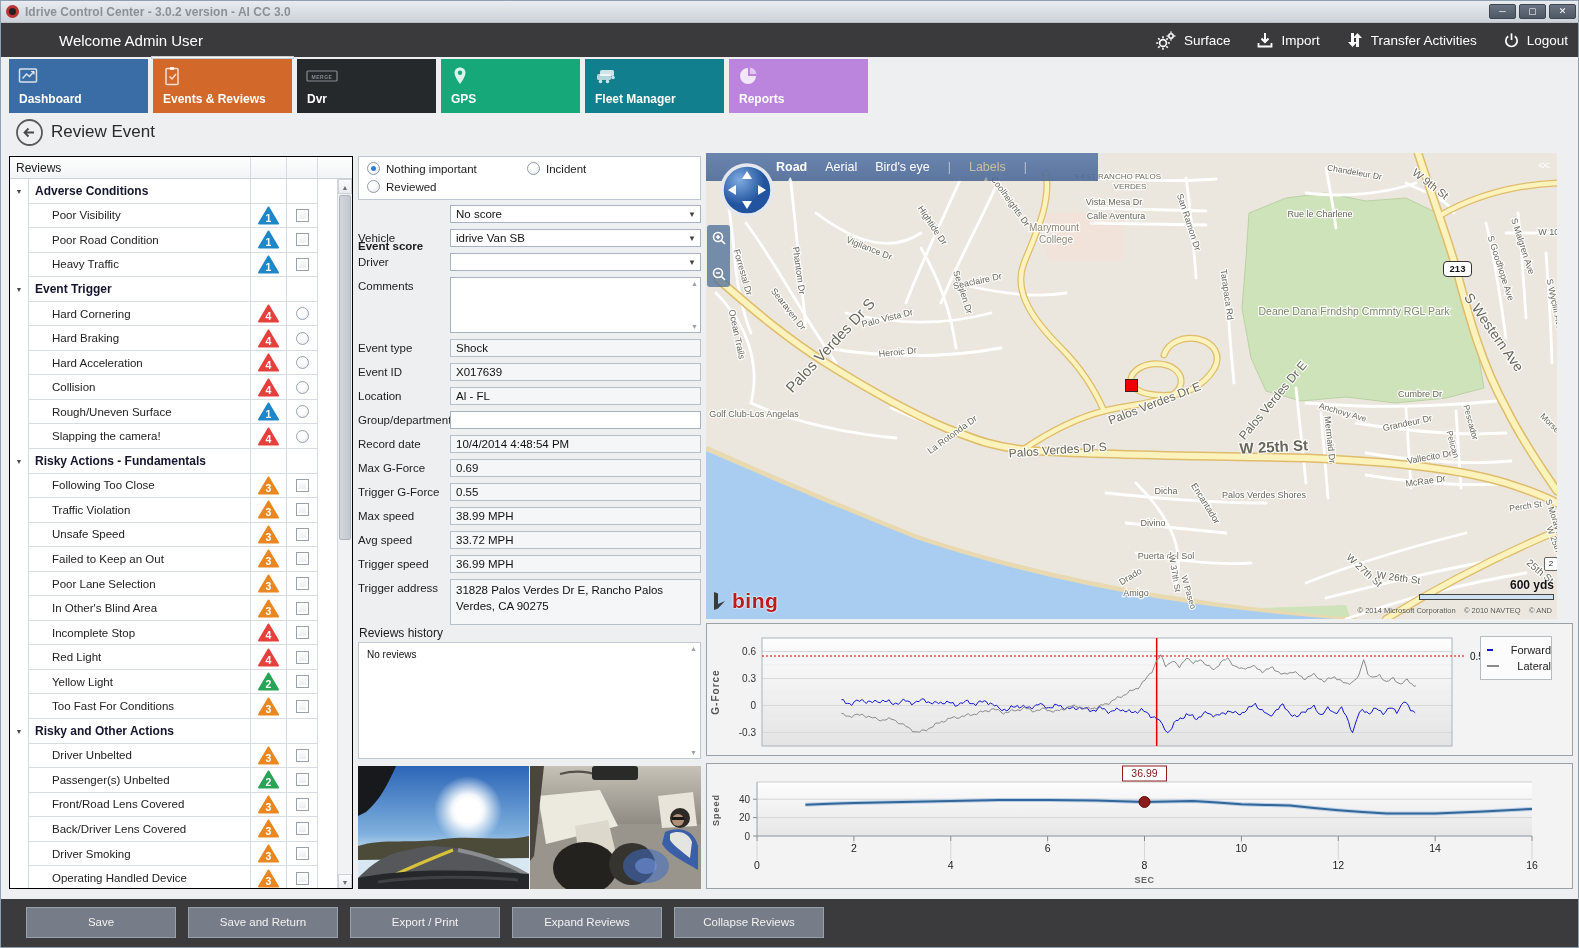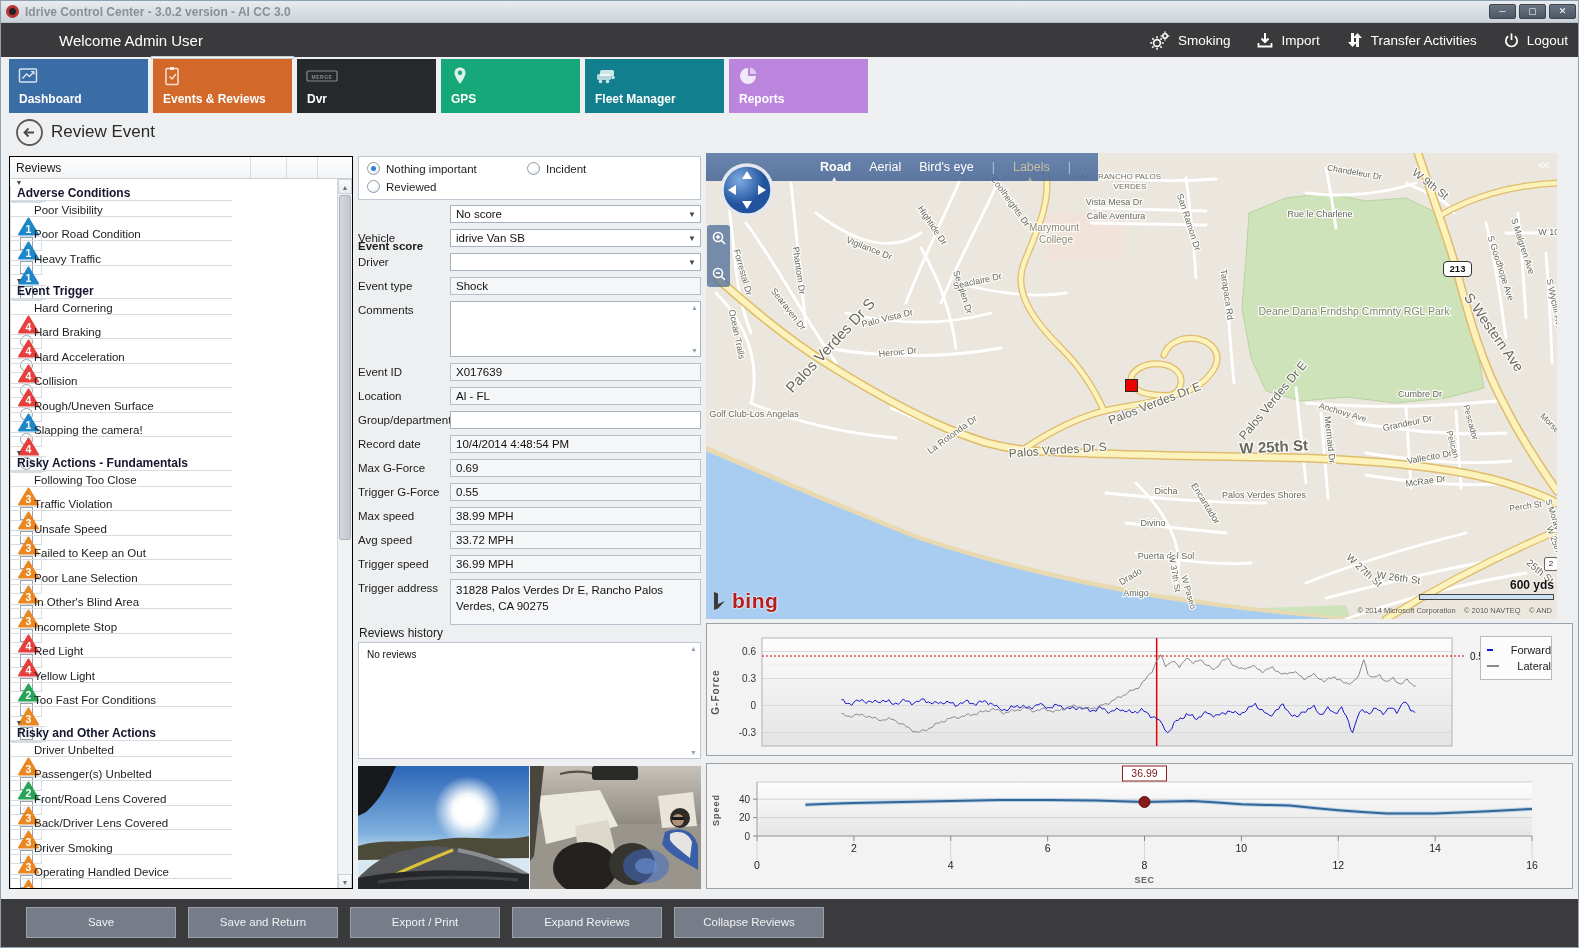--- a/index.html
+++ b/index.html
@@ -22,21 +22,21 @@
   .tab .tic{position:absolute;left:9px;top:7px;}
   #activeline{position:absolute;left:150px;top:55px;width:143px;height:3px;background:#fbfbfb;border:1px solid #c8cdd2;}
   
   #backbtn{position:absolute;left:14px;top:117px;width:29px;height:29px;}
   #pagetitle{position:absolute;left:50px;top:121px;font-size:17px;color:#2b2b2b;}
   
   #tree{position:absolute;left:8px;top:155px;width:344px;height:733px;background:#fff;border:1px solid #000000;overflow:hidden;}
   #tree-header{display:flex;height:22px;border-bottom:1px solid #c9d0d6;background:linear-gradient(#fdfdfd,#f2f4f6);align-items:stretch;}
   .thc{display:flex;align-items:center;}
   #tree-body{position:absolute;left:0;top:22px;width:329px;}
-  .trow{display:flex;height:24.55px;align-items:stretch;flex-direction:column;}
+  .trow{display:flex;height:24.55px;align-items:stretch;}
   .texp{width:18px;display:flex;align-items:center;justify-content:center;font-size:7px;color:#4a4a4a;}
   .tcell{border-left:1px solid #d7dce1;border-bottom:1px solid #d7dce1;display:flex;align-items:center;}
   .tlabel{width:222px;padding-left:6px;font-size:11.5px;color:#222;}
   .tlabel.item{padding-left:23px;}
   .catlabel{font-weight:bold;font-size:12px;color:#15152e;}
   .ticon{width:36px;justify-content:center;}
   .tctrl{width:32px;justify-content:center;border-right:1px solid #d7dce1;}
   .cb{width:13px;height:13px;border:1px solid #98a2ac;background:linear-gradient(#fff,#e7eaee);box-shadow:inset 0 0 0 2px #fff;}
   .rb{width:13px;height:13px;border:1px solid #98a2ac;border-radius:50%;background:radial-gradient(circle at 35% 30%,#fff 40%,#dde1e6);}
   #tree-scroll{position:absolute;right:0;top:22px;width:15px;height:710px;background:#f1f2f4;border-left:1px solid #d5d9de;}
@@ -63,21 +63,21 @@
   .sa{position:absolute;right:2px;font-size:7px;color:#9aa2aa;}
   .sa.up{top:2px;} .sa.dn{bottom:2px;}
   #rh-label{position:absolute;left:358px;top:625px;font-size:12px;color:#1c1c1c;}
   #rh-box{position:absolute;left:357px;top:641px;width:343px;height:117px;background:#fff;border:1px solid #bfc7d2;}
   #rh-empty{position:absolute;left:8px;top:6px;font-size:10px;color:#111;}
   .vthumb{position:absolute;top:765px;width:171px;height:123px;overflow:hidden;background:#222;}
   
   #map{position:absolute;left:705px;top:152px;width:851px;height:466px;background:#ebe7de;overflow:hidden;}
   #mapnav{position:absolute;left:0;top:0;width:392px;height:28px;background:linear-gradient(rgba(96,126,170,.93),rgba(72,102,150,.88));display:flex;align-items:center;color:#fff;font-size:12.5px;padding-left:70px;gap:18px;}
   .mnav{position:relative;}
-  .mnav.on{font-weight:bold;margin-left:44px;}
+  .mnav.on{font-weight:bold;}
   .mnav.on::after{content:"▲";position:absolute;left:50%;margin-left:-5px;top:15px;font-size:7px;color:#e8eef6;}
   .mnav.dis{color:#d9c9a0;opacity:.85;}
   .mnav.dis::after{content:"▲";position:absolute;left:50%;margin-left:-5px;top:15px;font-size:7px;color:#d9c9a0;opacity:.7;}
   .msep{color:rgba(255,255,255,.5);}
   #mapcollapse{position:absolute;right:8px;top:6px;color:#fff;font-size:11px;letter-spacing:-1px;}
   #compass{position:absolute;left:14px;top:10px;}
   #zoomstrip{position:absolute;left:1px;top:72px;width:23px;height:62px;background:rgba(78,108,152,.75);border-radius:3px;display:flex;flex-direction:column;justify-content:space-between;align-items:center;padding:5px 0;}
   #marker{position:absolute;left:419px;top:226px;width:13px;height:13px;background:#ee0000;border:1.5px solid #2a2a2a;}
   #binglogo{position:absolute;left:7px;top:436px;display:flex;align-items:center;gap:4px;color:#b91c1c;text-shadow:0 0 2px #fff,0 0 2px #fff;}
   #bingtext{font-size:21px;font-weight:600;letter-spacing:.5px;}
@@ -118,21 +118,21 @@
     <div id="hacts">
       <div class="hact">
         <svg width="22" height="19" viewBox="0 0 22 19">
             <g stroke="#fff" stroke-width="1.6" fill="none">
               <circle cx="8" cy="12" r="3.4"></circle>
               <path d="M8 7.2v-2M8 16.8v2M3.2 12h-2M12.8 12h2M4.6 8.6 3.2 7.2M11.4 8.6l1.4-1.4M4.6 15.4 3.2 16.8M11.4 15.4l1.4 1.4"></path>
               <circle cx="16" cy="5" r="2.2"></circle>
               <path d="M16 1.8v-1.2M16 8.2v1.2M12.8 5h-1.2M19.2 5h1.2"></path>
             </g>
           </svg>
-        <span>Smoking</span>
+        <span>Surface</span>
       </div>
       <div class="hact">
         <svg width="18" height="18" viewBox="0 0 18 18">
             <g stroke="#fff" stroke-width="2" fill="none">
               <path d="M9 2v8M5.5 7.5 9 11l3.5-3.5"></path>
               <path d="M2.5 12v3.5h13V12" stroke-width="1.8"></path>
             </g>
           </svg>
         <span>Import</span>
       </div>
@@ -625,33 +625,33 @@
         </div>
       </div>
       <div class="frow" style="height:24px">
         <div class="flabel">Driver</div>
         <div class="fctrl">
           <div class="sel">
             <span class="selarrow">▼</span>
           </div>
         </div>
       </div>
-      <div class="frow" style="height:24px">
-        <div class="flabel">Event type</div>
-        <div class="fctrl">
-          <div class="ro">Shock</div>
-        </div>
-      </div>
       <div class="frow" style="height:62px">
         <div class="flabel">Comments</div>
         <div class="fctrl">
           <div class="ta">
             <span class="sa up">▲</span>
             <span class="sa dn">▼</span>
           </div>
+        </div>
+      </div>
+      <div class="frow" style="height:24px">
+        <div class="flabel">Event type</div>
+        <div class="fctrl">
+          <div class="ro">Shock</div>
         </div>
       </div>
       <div class="frow" style="height:24px">
         <div class="flabel">Event ID</div>
         <div class="fctrl">
           <div class="ro">X017639</div>
         </div>
       </div>
       <div class="frow" style="height:24px">
         <div class="flabel">Location</div>

